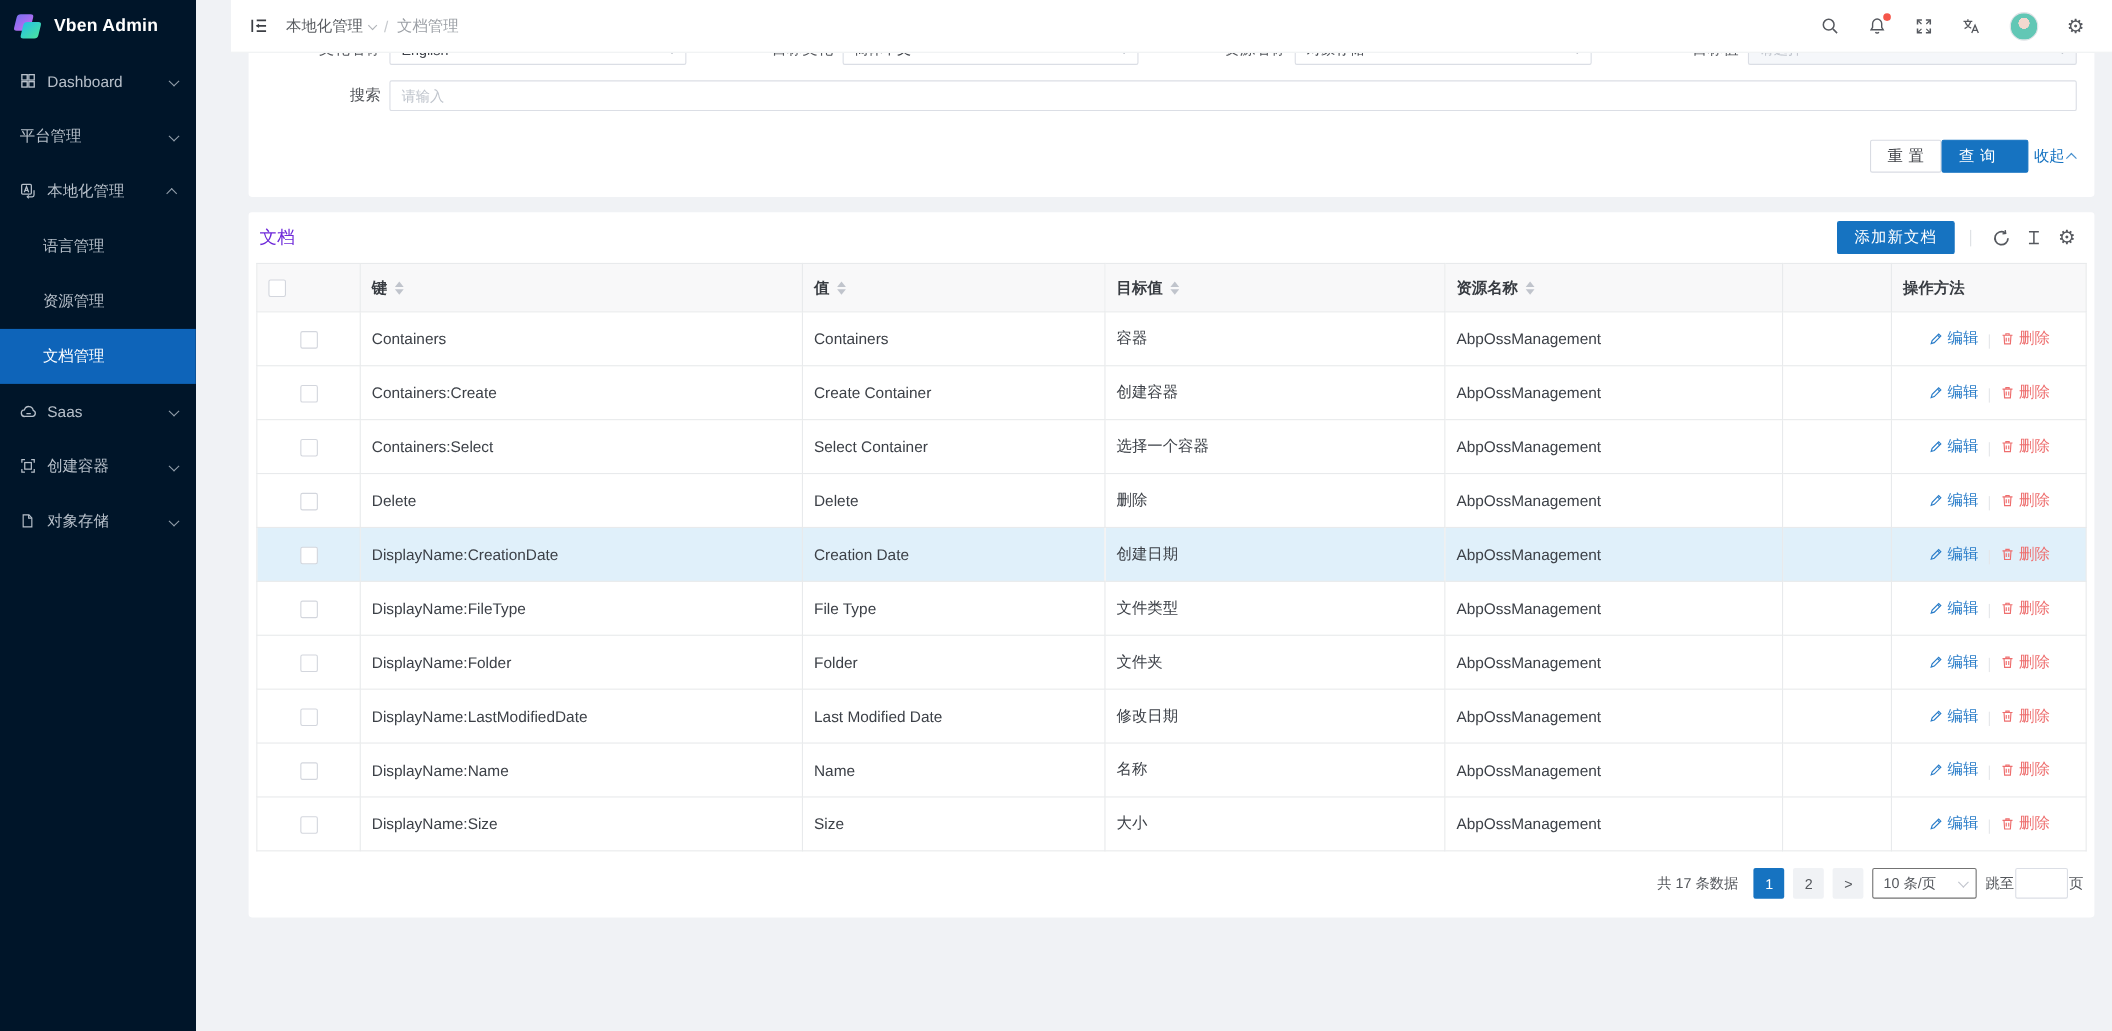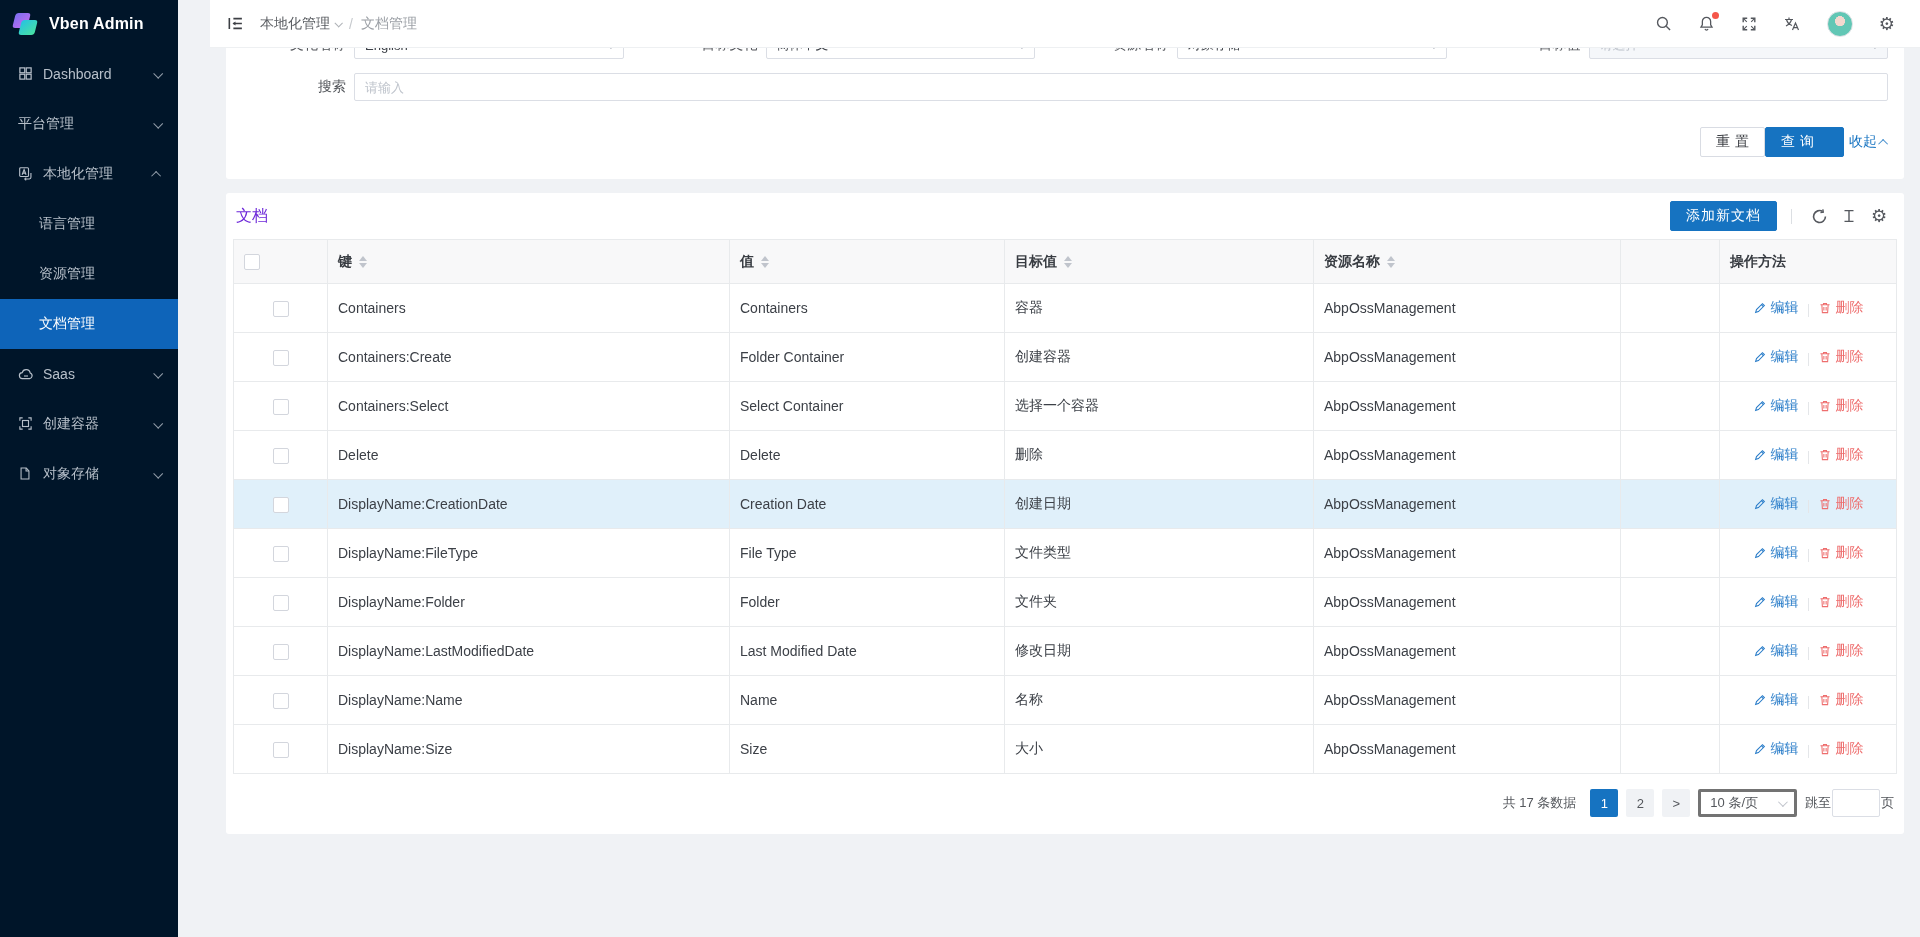--- a/index.html
+++ b/index.html
@@ -90,21 +90,21 @@
   .act-link{display:inline-flex;align-items:center;gap:4px;cursor:pointer;font-size:14px}
   .act-link.edit{color:#2a7dc9}
   .act-link.del{color:#ee6e6e}
   .act-sep{display:inline-block;width:1px;height:13px;background:#e4e6e9;margin:0 9px;vertical-align:-2px}
 
   
   .pager{display:flex;align-items:center;justify-content:flex-end;height:58px;gap:8px;padding-right:3px;color:#54575c;font-size:13px}
   .pg-total{margin-right:6px}
   .pg-btn{min-width:28px;height:28px;padding:0 6px;display:flex;align-items:center;justify-content:center;border-radius:2px;background:#f0f2f5;color:#54575c;cursor:pointer;font-size:13px}
   .pg-btn.active{background:#1673c1;color:#fff}
-  .pg-size{height:28px;border:3px solid #737373;border-radius:2px;display:flex;align-items:center;gap:20px;padding:0 9px;background:#fff;cursor:pointer;color:#54575c}
+  .pg-size{height:28px;border:1px solid #737373;border-radius:2px;display:flex;align-items:center;gap:20px;padding:0 9px;background:#fff;cursor:pointer;color:#54575c}
   .pg-size .sel-chev{width:7px;height:7px;border-right:1.3px solid #c0c4cc;border-bottom:1.3px solid #c0c4cc;transform:rotate(45deg) translateY(-2px)}
   .pg-jump{display:flex;align-items:center;gap:1px}
   .pg-input{width:48px;height:28px;border:1px solid #dbdee5;border-radius:2px;outline:none;padding:0 6px;font-family:inherit}
 </style>
 </head>
 <body>
 
 <aside class="sidebar">
   <div class="logo">
     <span class="logo-mark">
@@ -375,21 +375,21 @@
                   <svg width="14" height="14" viewBox="0 0 16 16" fill="none" stroke="currentColor" stroke-width="1.2">
                     <path d="M2.8 4.3h10.4M6.3 4.3V2.8h3.4v1.5M4.4 4.3l.6 9h6l.6-9M6.7 6.8v4M9.3 6.8v4"></path>
                   </svg>
                 </span>
                 <span>删除</span>
               </span></td>
           </tr>
           <tr>
             <td class="col-center"><span class="cb"></span></td>
             <td>Containers:Create</td>
-            <td>Folder Container</td>
+            <td>Create Container</td>
             <td>创建容器</td>
             <td>AbpOssManagement</td>
             <td></td>
             <td class="act-cell"><span class="act-link edit">
                 <span>
                   <svg width="14" height="14" viewBox="0 0 16 16" fill="none" stroke="currentColor" stroke-width="1.2">
                     <path d="M3 13l1-3.2 6.8-6.8 2.2 2.2-6.8 6.8L3 13z"></path>
                     <path d="M9.6 4.2l2.2 2.2"></path>
                   </svg>
                 </span>

